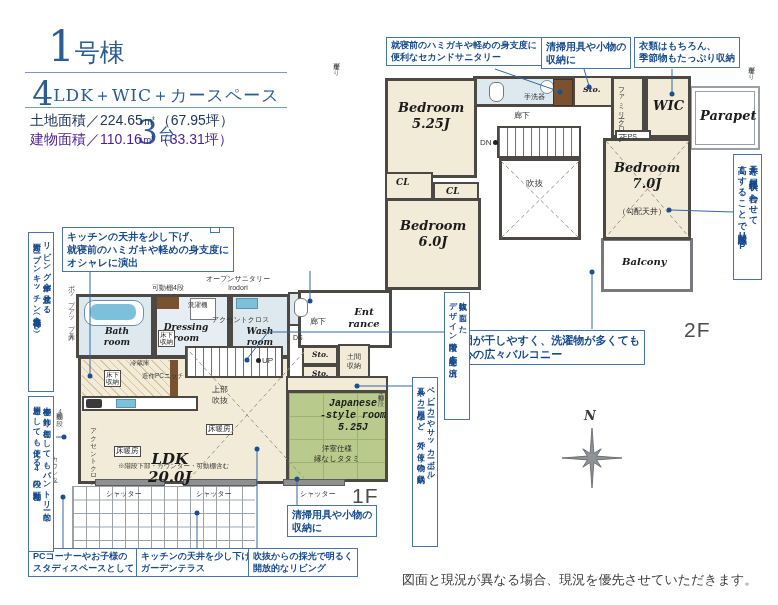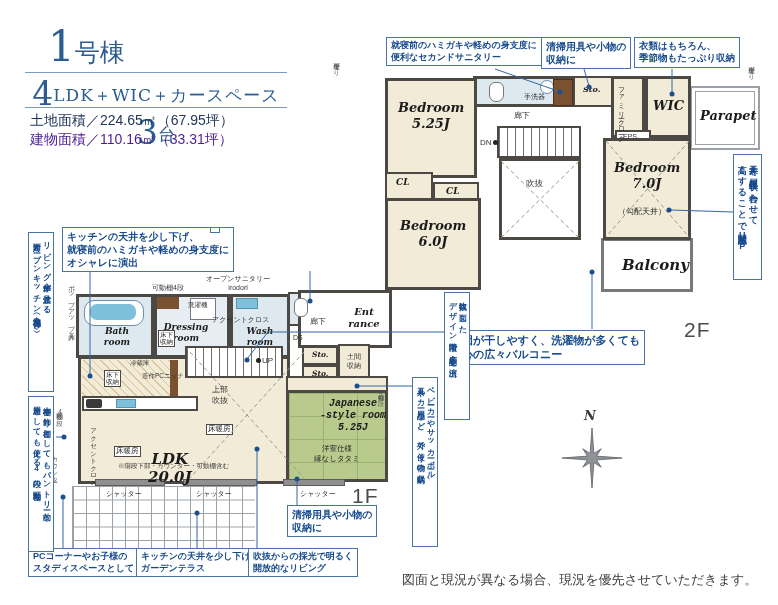--- a/index.html
+++ b/index.html
@@ -157,21 +157,21 @@
   <div class="lbl rname" style="left:653px;top:98px;font-size:13px;">WIC</div>
   <div class="lbl vlbl" style="left:618px;top:82px;font-size:7px;color:#333;">ファミリークローク</div>
   <div class="lbl rname" style="left:583px;top:85px;font-size:8px;">Sto.</div>
   <div class="lbl" style="left:458px;top:58px;font-size:7px;color:#333;">カウンター</div>
   <div class="lbl" style="left:524px;top:92px;font-size:7px;color:#333;">手洗器</div>
   <div class="lbl" style="left:514px;top:110px;font-size:8px;color:#333;">廊下</div>
   <div class="lbl" style="left:480px;top:138px;font-size:8px;color:#333;"><span>DN</span><span style="display:inline-block;width:5px;height:5px;background:#222;border-radius:50%;margin-left:1px;"></span></div>
   <div class="lbl" style="left:526px;top:178px;font-size:8.5px;color:#333;">吹抜</div>
   <div class="lbl" style="left:623px;top:133px;font-size:7px;color:#333;">EPS</div>
   <div class="lbl rname" style="left:700px;top:108px;font-size:13px;">Parapet</div>
-  <div class="lbl rname" style="left:622px;top:256px;font-size:15px;">Balcony</div>
+  <div class="lbl rname" style="left:622px;top:256px;font-size:10px;">Balcony</div>
   <div class="lbl vlbl gray" style="left:333px;top:58px;font-size:6.5px;">母屋下がり</div>
   <div class="lbl vlbl gray" style="left:748px;top:62px;font-size:6.5px;">母屋下がり</div>
   <div class="floorlab" style="left:684px;top:294px;margin-top:24px;">2F</div>
 </div>
 
 <div>
   <div class="abs terr" style="left:72px;top:486px;width:182px;height:82px;"></div>
 
   <div class="room sblue" style="left:76px;top:294px;width:78px;height:64px;"></div>
   <div class="abs" style="left:84px;top:300px;width:58px;height:24px;background:#fff;border:1px solid #6a8fae;border-radius:10px;z-index:6;">

